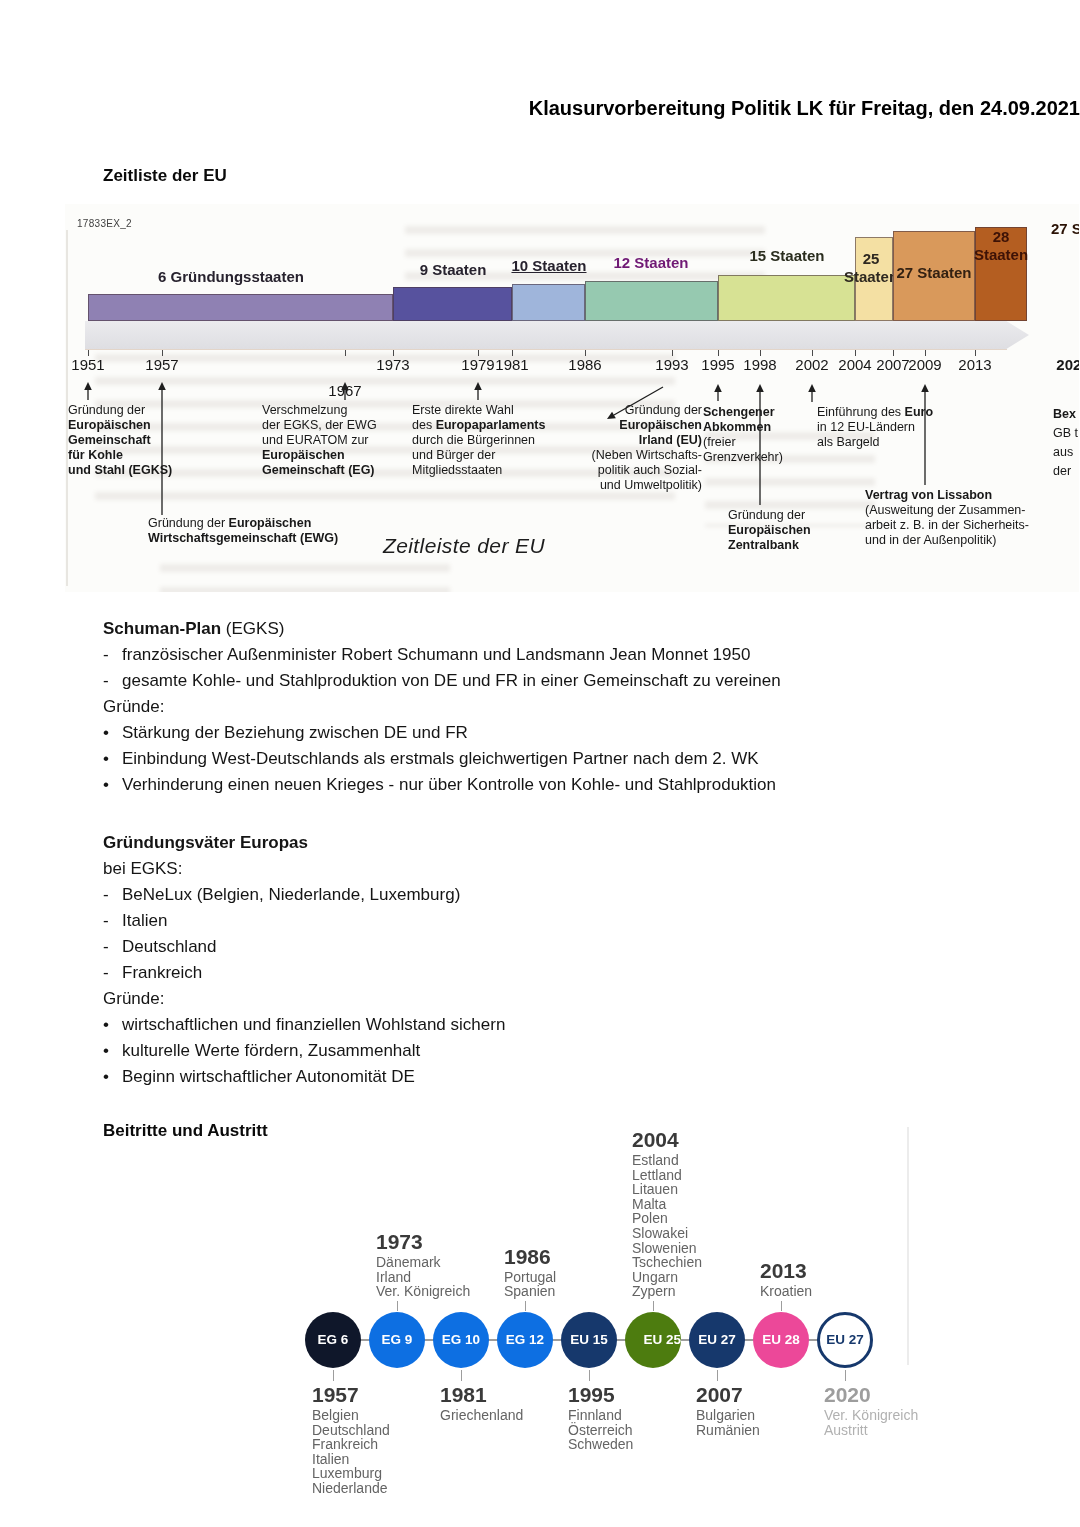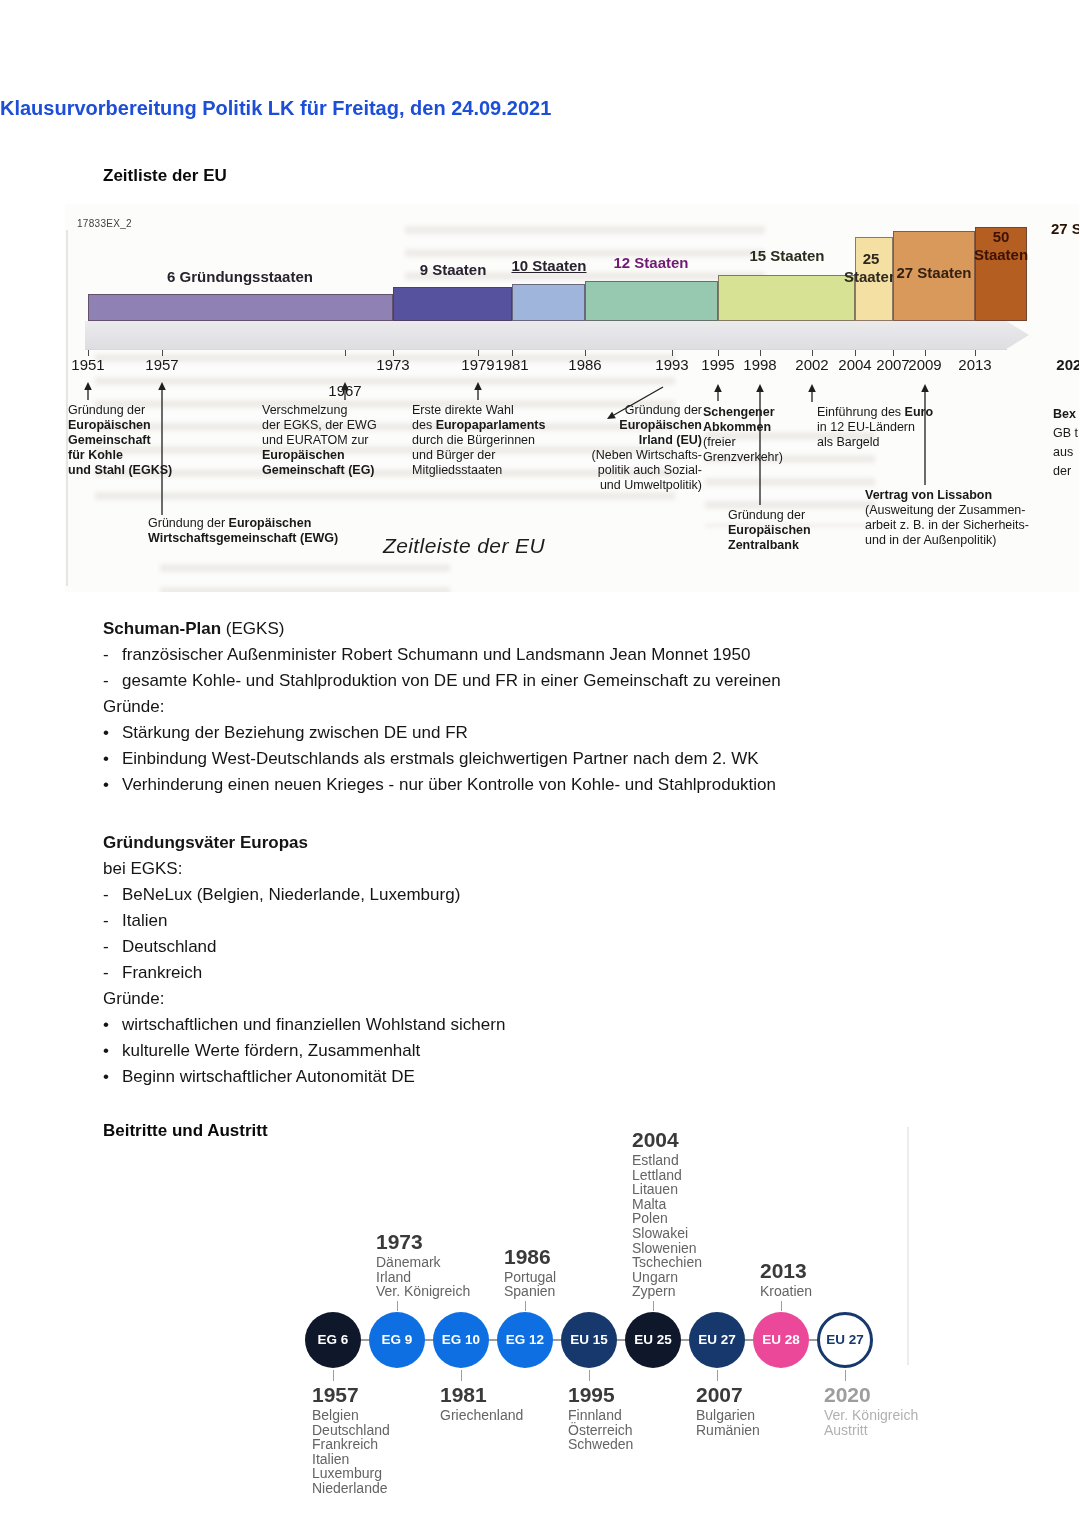--- a/index.html
+++ b/index.html
@@ -1,19 +1,19 @@
 <!DOCTYPE html>
 <html><head>
 <meta charset="utf-8">
 <style>
   html,body{margin:0;padding:0;background:#fff}
   .page{position:relative;width:1080px;height:1527px;background:#fff;overflow:hidden;
         font-family:"Liberation Sans",sans-serif;color:#111}
-  .doc-title{position:absolute;top:97px;left:0;width:100%;text-align:left;
-             font-size:20px;font-weight:bold;color:#1d4ed8}
+  .doc-title{position:absolute;top:97px;left:0;width:100%;text-align:right;
+             font-size:20px;font-weight:bold;color:#000000}
   .sec-h{position:absolute;font-size:17px;font-weight:bold;color:#0a0a0a}
   .flow{position:absolute;font-size:17px;line-height:26px;color:#151515}
   .flow .h2{font-weight:bold}
   .flow .h2 .rest{font-weight:normal}
   .row{display:flex}
   .mk{flex:none;width:19px}
   .b{font-weight:bold}
 
   
   .scan{position:absolute;left:65px;top:204px;width:1014px;height:388px;
@@ -65,35 +65,35 @@
     <div class="scan-edge"></div>
     <div class="code">17833EX_2</div>
     <div class="caption">Zeitleiste der EU</div>
   <div class="smudge" style="left: 340px; top: 22px; width: 360px; height: 95px;"></div>
       <div class="smudge" style="left: 30px; top: 150px; width: 580px; height: 160px;"></div>
       <div class="smudge" style="left: 640px; top: 228px; width: 170px; height: 95px;"></div>
       <div class="smudge" style="left: 95px; top: 360px; width: 290px; height: 120px;"></div>
       <div class="band"></div>
       <div class="band-line"></div>
       <div class="bar" style="left: 23px; top: 90px; width: 305px; height: 27px; background: rgb(143, 129, 179);"></div>
-      <div class="bar-label" style="left: 65px; top: 64px; width: 220px; color: rgb(39, 34, 46);">6 Gründungsstaaten</div>
+      <div class="bar-label" style="left: 56px; top: 64px; width: 220px; color: rgb(39, 34, 46);">6 Gründungsstaaten</div>
       <div class="bar" style="left: 328px; top: 83px; width: 119px; height: 34px; background: rgb(87, 82, 158);"></div>
       <div class="bar-label" style="left: 338px; top: 57px; width: 100px; color: rgb(39, 34, 46);">9 Staaten</div>
       <div class="bar" style="left: 447px; top: 80px; width: 73px; height: 37px; background: rgb(159, 181, 219);"></div>
       <div class="bar-label" style="left: 434px; top: 53px; width: 100px; color: rgb(39, 34, 46); text-decoration: underline;">10 Staaten</div>
       <div class="bar" style="left: 520px; top: 77px; width: 133px; height: 40px; background: rgb(150, 201, 176);"></div>
       <div class="bar-label" style="left: 536px; top: 50px; width: 100px; color: #701a75;">12 Staaten</div>
       <div class="bar" style="left: 653px; top: 71px; width: 137px; height: 46px; background: rgb(215, 226, 148);"></div>
       <div class="bar-label" style="left: 672px; top: 43px; width: 100px; color: rgb(42, 45, 30);">15 Staaten</div>
       <div class="bar" style="left: 790px; top: 33px; width: 38px; height: 84px; background: rgb(244, 224, 163);"></div>
       <div class="bar-label" style="left: 776px; top: 46px; width: 60px; color: rgb(46, 40, 32);">25 Staaten</div>
       <div class="bar" style="left: 828px; top: 27px; width: 82px; height: 90px; background: rgb(217, 153, 91);"></div>
       <div class="bar-label" style="left: 814px; top: 60px; width: 110px; color: rgb(51, 33, 18);">27 Staaten</div>
       <div class="bar" style="left: 910px; top: 23px; width: 52px; height: 94px; background: rgb(180, 94, 33);"></div>
-      <div class="bar-label" style="left: 906px; top: 24px; width: 60px; color: rgb(61, 18, 6);">50 Staaten</div>
+      <div class="bar-label" style="left: 906px; top: 24px; width: 60px; color: rgb(61, 18, 6);">28 Staaten</div>
       <div class="ytick" style="left: 23px;"></div>
       <div class="year" style="left: 23px;">1951</div>
       <div class="ytick" style="left: 97px;"></div>
       <div class="year" style="left: 97px;">1957</div>
       <div class="ytick" style="left: 280px;"></div>
       <div class="year" style="left: 280px; margin-top: 26px;">1967</div>
       <div class="ytick" style="left: 328px;"></div>
       <div class="year" style="left: 328px;">1973</div>
       <div class="ytick" style="left: 413px;"></div>
       <div class="year" style="left: 413px;">1979</div>
@@ -307,21 +307,21 @@
         <div class="ct">Spanien</div>
       </div>
       <div class="node" style="left: 561px; top: 187px; background: rgb(22, 56, 108);">EU 15</div>
       <div class="vtick" style="left: 589px; top: 245px; height: 11px;"></div>
       <div class="yb" style="left: 568px; top: 257px;">
         <div class="yr">1995</div>
         <div class="ct">Finnland</div>
         <div class="ct">Österreich</div>
         <div class="ct">Schweden</div>
       </div>
-      <div class="node" style="left: 625px; top: 187px; background: #0f172a;">EU 25</div>
+      <div class="node" style="left: 625px; top: 187px; background: #4d7c0f; text-align: right;">EU 25</div>
       <div class="vtick" style="left: 653px; top: 176px; height: 10px;"></div>
       <div class="yb" style="left: 632px; top: 2px;">
         <div class="yr">2004</div>
         <div class="ct">Estland</div>
         <div class="ct">Lettland</div>
         <div class="ct">Litauen</div>
         <div class="ct">Malta</div>
         <div class="ct">Polen</div>
         <div class="ct">Slowakei</div>
         <div class="ct">Slowenien</div>

